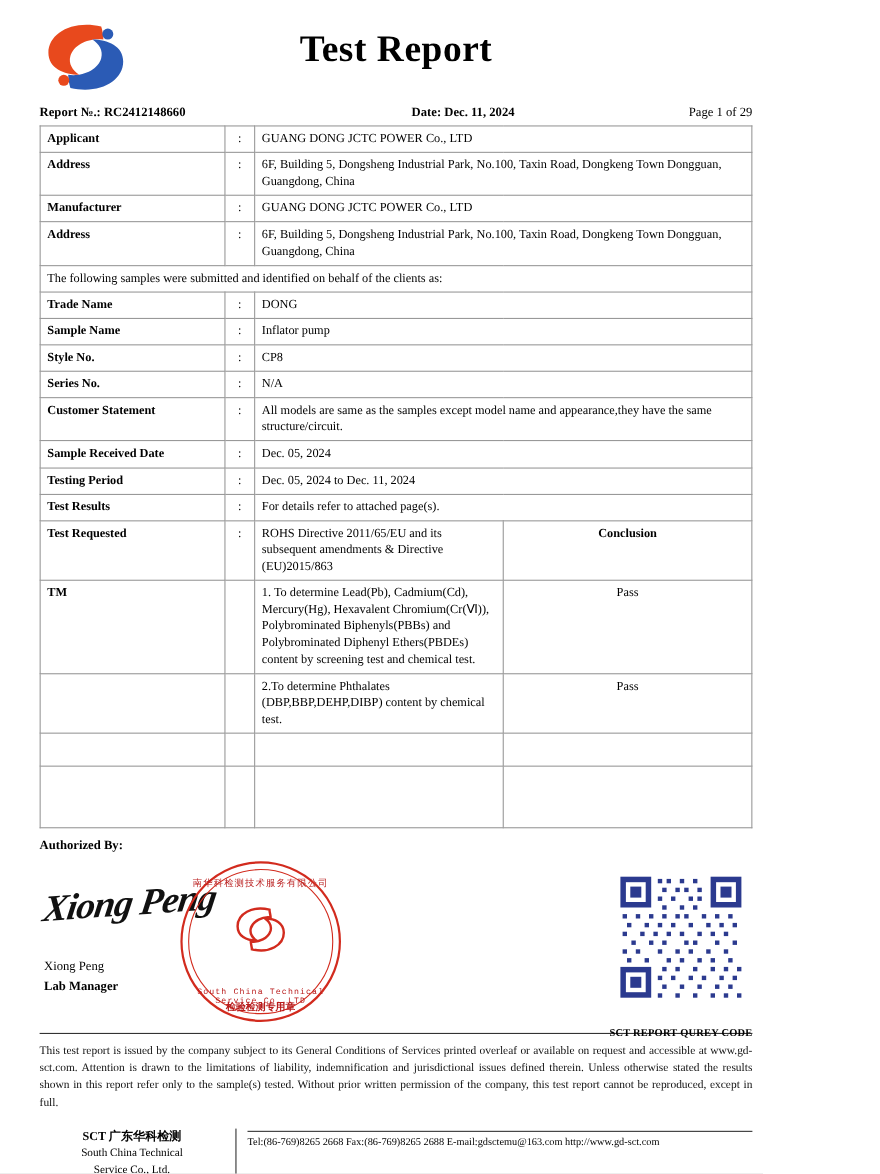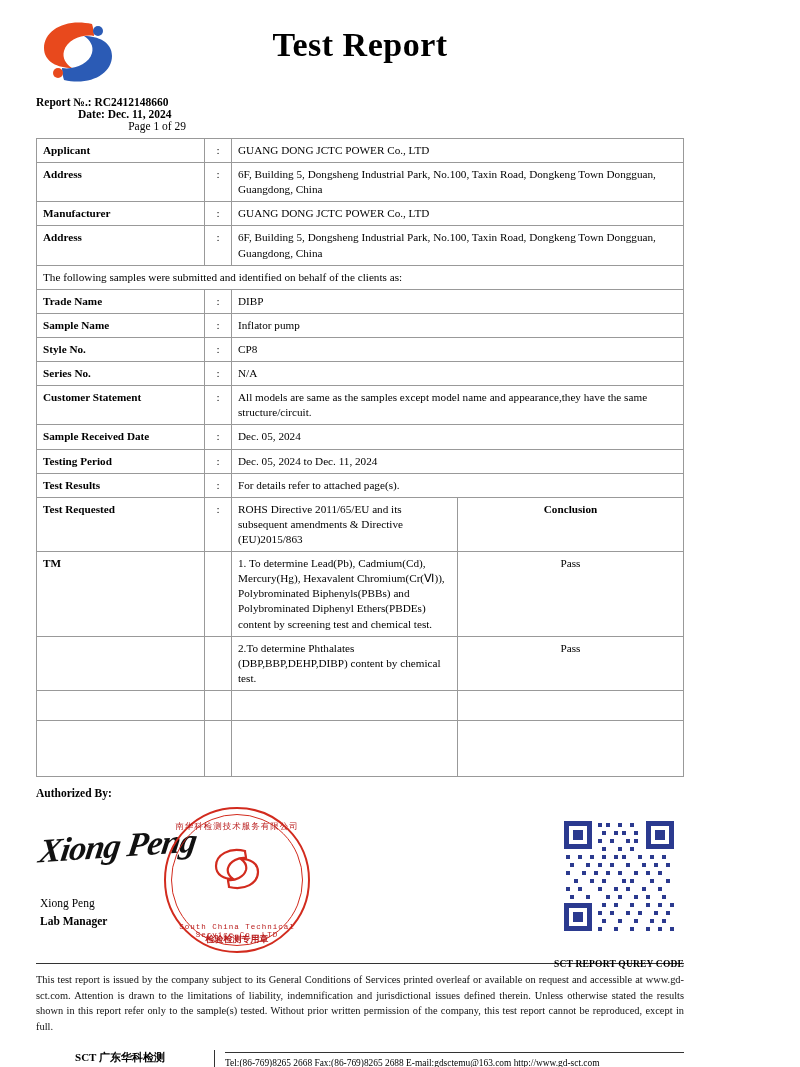--- a/index.html
+++ b/index.html
@@ -50,21 +50,20 @@
     font-family: "Liberation Serif", serif;
   }
 
   
   .meta-row {
     display: flex;
     align-items: baseline;
     font-size: 11.5px;
     font-weight: bold;
     padding-bottom: 6px;
-    flex-direction: column;
   }
   .meta-report { width: 230px; }
   .meta-date { flex: 1; text-align: center; padding-left: 42px;}
   .meta-page { width: 150px; text-align: right; font-weight: normal; }
 
   
   table.main {
     border-collapse: collapse;
     width: 648px;
     table-layout: fixed;
@@ -294,21 +293,21 @@
         <td class="colon mid">:</td>
         <td class="val" colspan="2">6F, Building 5, Dongsheng Industrial Park, No.100, Taxin Road, Dongkeng Town Dongguan, Guangdong, China</td>
       </tr>
       <tr>
         <td class="fullrow" colspan="4">The following samples were submitted and identified on behalf of the clients as:</td>
       </tr>
 
       <tr>
         <td class="label mid">Trade Name</td>
         <td class="colon mid">:</td>
-        <td class="val mid" colspan="2">DIBP</td>
+        <td class="val mid" colspan="2">DONG</td>
       </tr>
       <tr>
         <td class="label mid">Sample Name</td>
         <td class="colon mid">:</td>
         <td class="val mid" colspan="2">Inflator pump</td>
       </tr>
       <tr>
         <td class="label mid">Style No.</td>
         <td class="colon mid">:</td>
         <td class="val mid" colspan="2">CP8</td>

